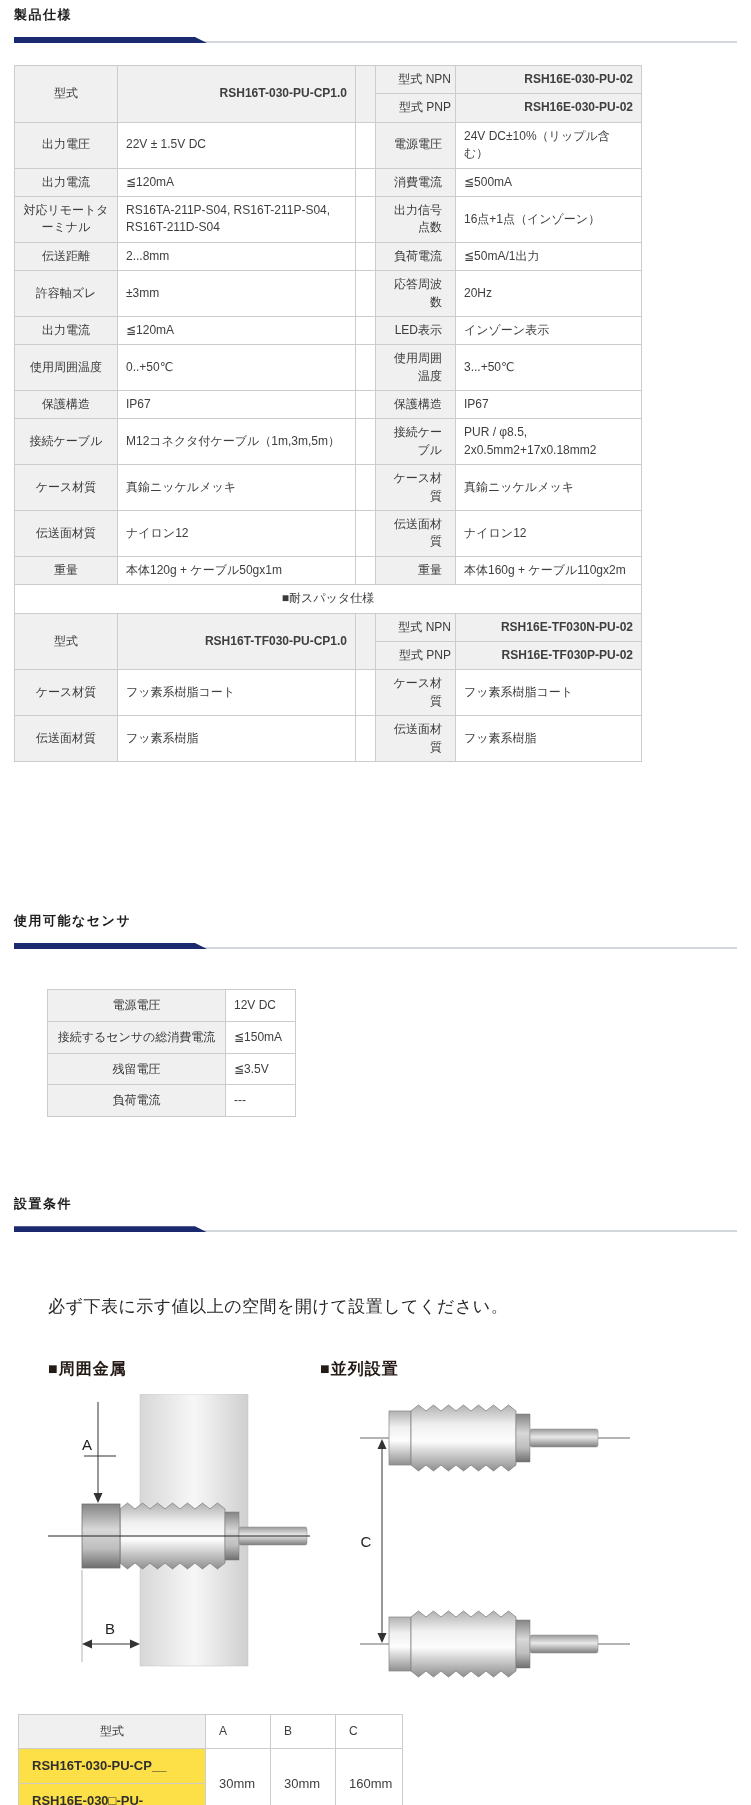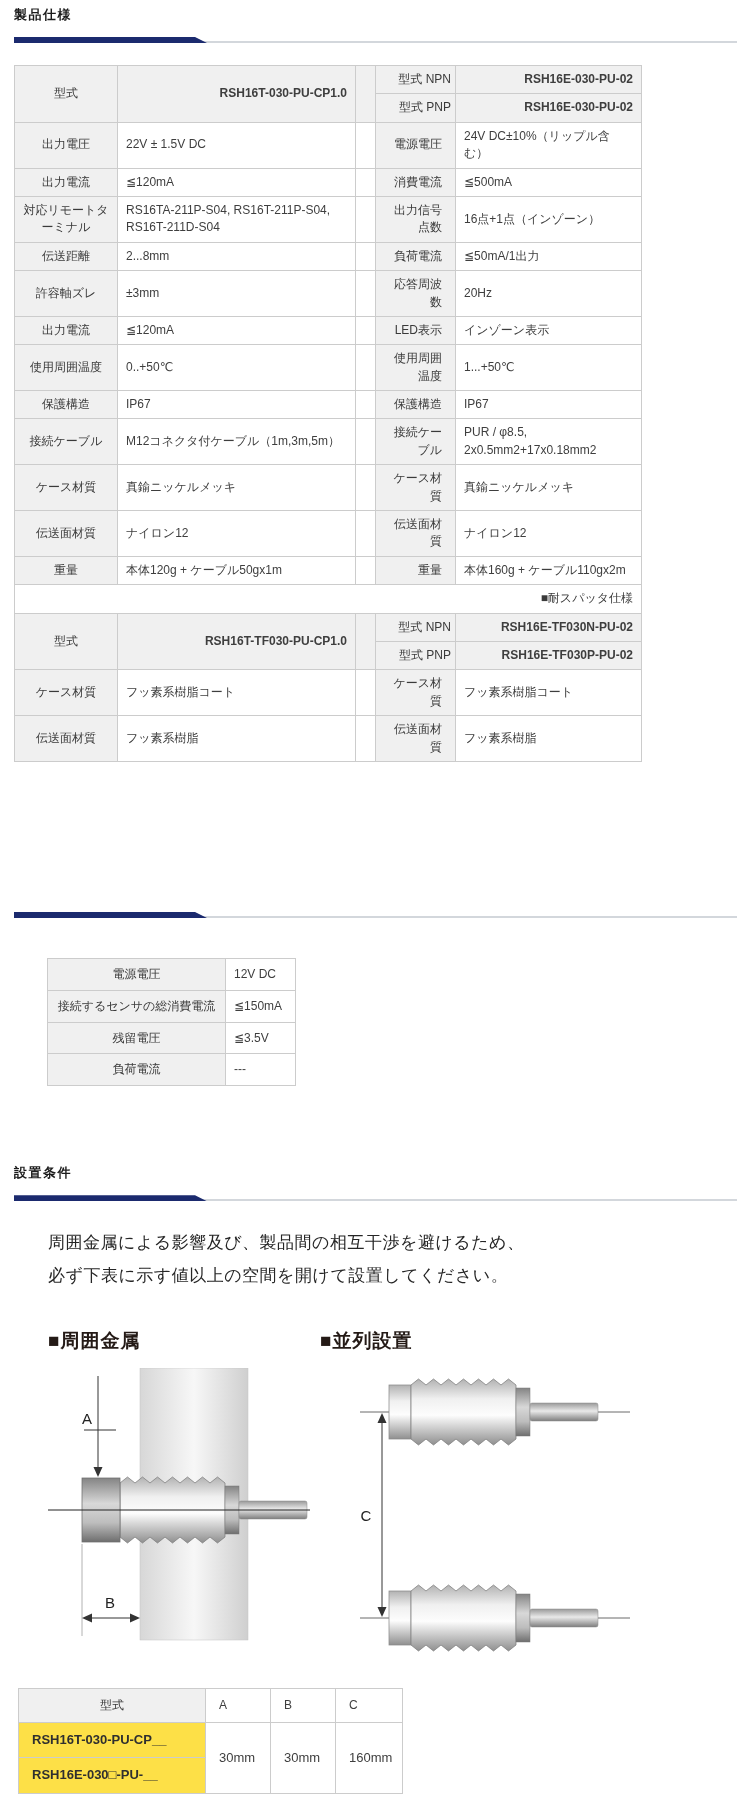--- a/index.html
+++ b/index.html
@@ -16,33 +16,33 @@
   
   .spec-table{border-collapse:collapse;table-layout:fixed;width:627px;margin-top:22px;font-size:12px;}
   .spec-table td{border:1px solid #ccc;line-height:1.45;vertical-align:middle;}
   .spec-table td.ll{background:#f0f0f0;text-align:center;padding:5px 4px;color:#3a3a3a;}
   .spec-table td.rl{background:#f0f0f0;text-align:right;padding:5px 13px;color:#3a3a3a;}
   .spec-table td.rl.nw{padding:5px 4px;}
   .spec-table td.val{background:#fff;text-align:left;padding:5px 8px;white-space:pre-line;word-wrap:break-word;}
   .spec-table td.gap{background:#fff;padding:0;}
   .spec-table tr.model td{background:#f0f0f0;}
   .spec-table td.model-val{font-weight:bold;text-align:right;white-space:normal;}
-  .spec-table td.spatter-head{background:#fff;text-align:right;padding:5px 8px;color:#3a3a3a;}
+  .spec-table td.spatter-head{background:#fff;text-align:center;padding:5px 8px;color:#3a3a3a;}
 
   
   .sensor-table{border-collapse:collapse;table-layout:fixed;width:248px;margin:40px 0 0 33px;font-size:12px;}
   .sensor-table td{border:1px solid #ccc;padding:7px 8px;line-height:1.4;vertical-align:middle;}
   .sensor-table td.ll{background:#f0f0f0;text-align:center;color:#3a3a3a;}
   .sensor-table td.val{background:#fff;text-align:left;}
 
   
   .install-text{font-size:17px;color:#262626;line-height:1.92;margin:26px 0 0 34px;letter-spacing:0.5px;}
   .diagram-titles{display:flex;margin-top:36px;}
   .diagram-titles .dt1{width:306px;padding-left:34px;box-sizing:border-box;}
-  .diagram-title{font-size:19px;font-weight:bold;color:#241a16;letter-spacing:1px;}
+  .diagram-title{font-size:16px;font-weight:bold;color:#241a16;letter-spacing:1px;}
   .diagrams{display:flex;margin-top:14px;align-items:flex-start;}
   .diag-left{margin-left:26px;}
   .diag-right{margin-left:36px;}
   .dim-label{font:15px "Liberation Sans",sans-serif;fill:#222;}
 
   
   .dim-table{border-collapse:collapse;table-layout:fixed;width:384px;margin:28px 0 0 4px;font-size:12px;}
   .dim-table td{border:1px solid #ccc;padding:8px 0 8px 13px;line-height:1.4;vertical-align:middle;background:#fff;text-align:left;}
   .dim-table td.hd-model{background:#f0f0f0;text-align:center;padding-left:0;color:#3a3a3a;}
   .dim-table td.model{background:#fde047;font-weight:bold;font-size:13px;color:#2f2f2f;}
@@ -121,21 +121,21 @@
           <td class="val">≦120mA</td>
           <td class="gap"></td>
           <td class="rl">LED表示</td>
           <td class="val">インゾーン表示</td>
         </tr>
         <tr>
           <td class="ll">使用周囲温度</td>
           <td class="val">0..+50℃</td>
           <td class="gap"></td>
           <td class="rl">使用周囲温度</td>
-          <td class="val">1...+50℃</td>
+          <td class="val">3...+50℃</td>
         </tr>
         <tr>
           <td class="ll">保護構造</td>
           <td class="val">IP67</td>
           <td class="gap"></td>
           <td class="rl">保護構造</td>
           <td class="val">IP67</td>
         </tr>
         <tr>
           <td class="ll">接続ケーブル</td>
@@ -194,20 +194,21 @@
           <td class="val">フッ素系樹脂</td>
           <td class="gap"></td>
           <td class="rl">伝送面材質</td>
           <td class="val">フッ素系樹脂</td>
         </tr>
       </tbody>
     </table>
   </section>
 
   <section style="margin-top:150px;">
+    <h2 class="sec-title">使用可能なセンサ</h2>
     <div class="sec-rule">
       <div class="sec-rule-accent"></div>
     </div>
 
     <table class="sensor-table">
       <colgroup>
           <col style="width:178px">
           <col style="width:70px">
         </colgroup>
       <tbody>
@@ -230,21 +231,21 @@
       </tbody>
     </table>
   </section>
 
   <section style="margin-top:78px;">
     <h2 class="sec-title">設置条件</h2>
     <div class="sec-rule">
       <div class="sec-rule-accent"></div>
     </div>
 
-    <p class="install-text"><span>周囲金属による影響及び、製品間の相互干渉を避けるため、</span><br>
+    <p class="install-text"><br>
     <span>必ず下表に示す値以上の空間を開けて設置してください。</span></p>
 
     <div class="diagram-titles">
       <div class="dt1"><span class="diagram-title">■周囲金属</span></div>
       <div class="dt2"><span class="diagram-title">■並列設置</span></div>
     </div>
 
     <svg width="0" height="0" style="position:absolute" aria-hidden="true">
       <defs>
         <linearGradient id="gSlab" x1="0" y1="0" x2="1" y2="0">

